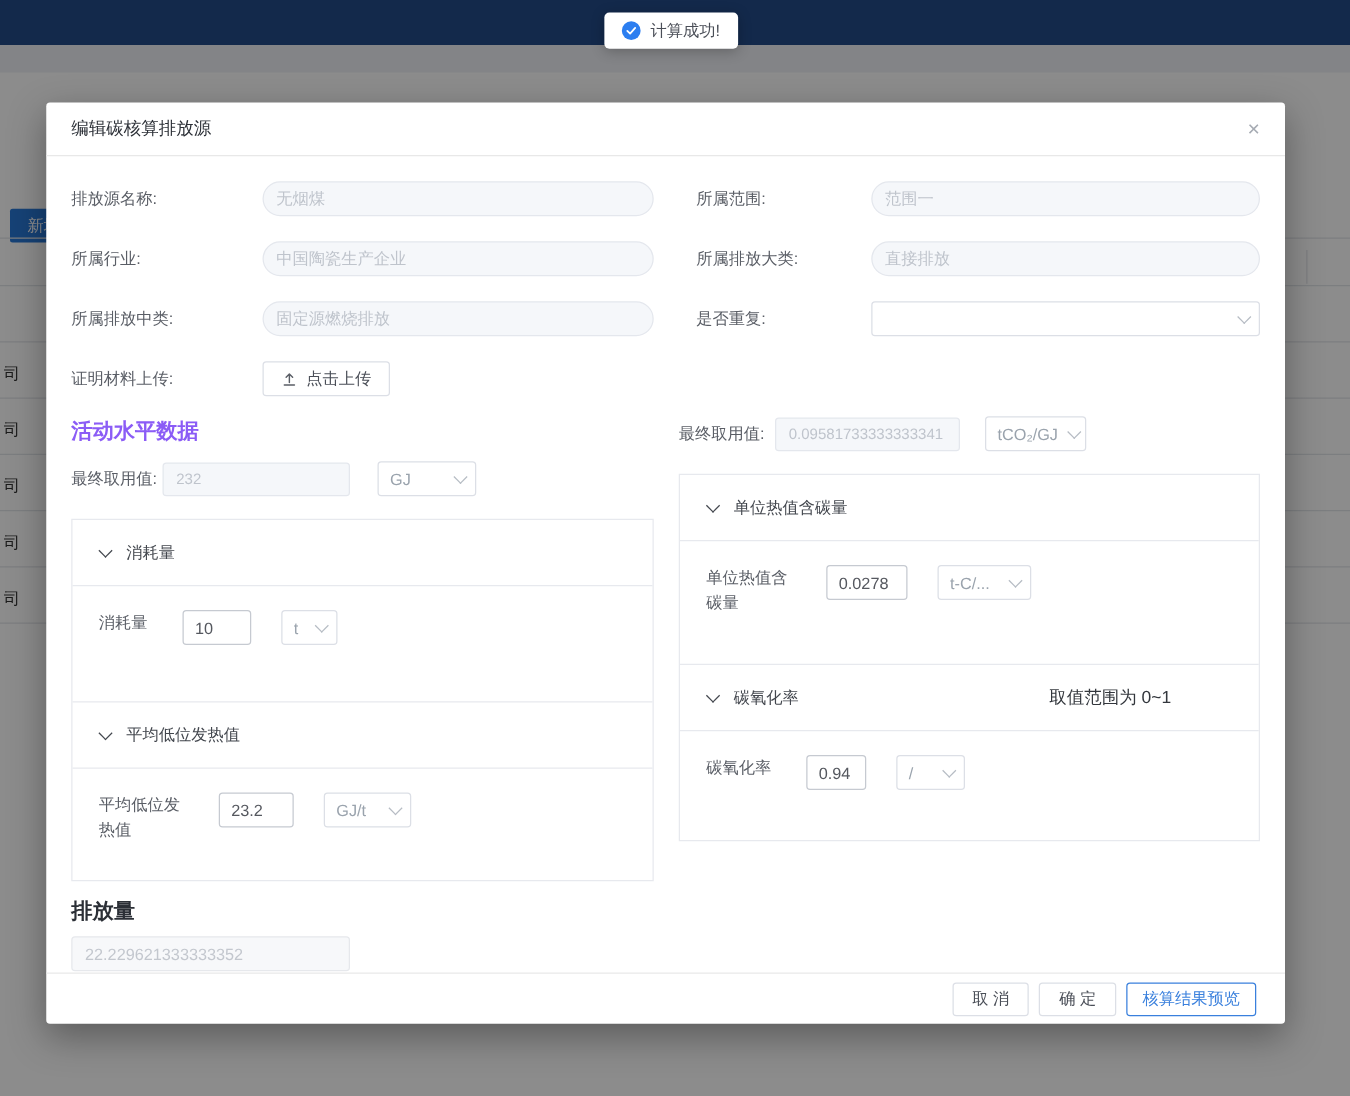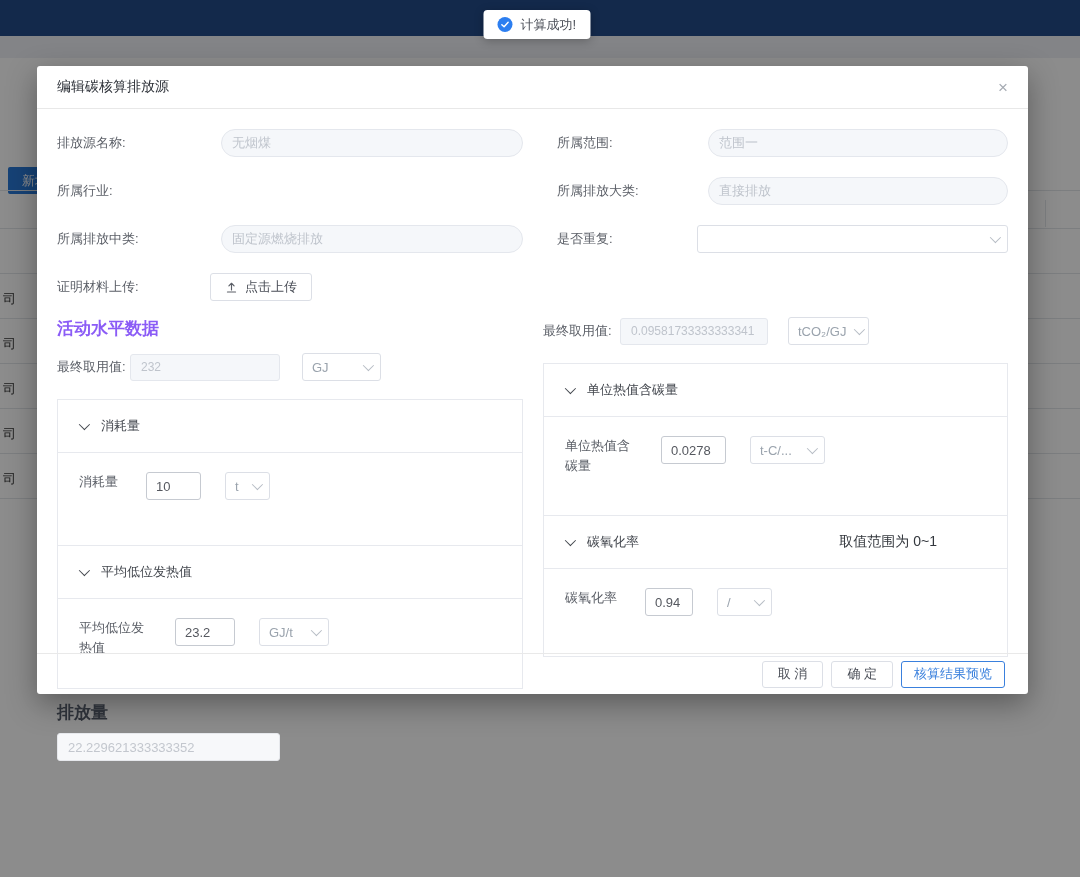--- a/index.html
+++ b/index.html
@@ -24,37 +24,37 @@
   .navbar { position:absolute; left:0; top:0; width:1080px; height:36px; background:#13294b; z-index:30; }
   .toast { position:absolute; left:50%; transform:translateX(-53%); top:10px; height:29px;
     background:#fff; border-radius:4px; box-shadow:0 2px 10px rgba(0,0,0,0.25);
     display:flex; align-items:center; padding:0 14px; gap:8px; z-index:40; }
   .toast-icon { width:15px; height:15px; border-radius:50%; background:#2c7ef0;
     display:inline-flex; align-items:center; justify-content:center; flex:none; }
   .toast-icon svg { width:9px; height:9px; }
   .toast-text { font-size:13px; color:#4a4e57; white-space:nowrap; }
 
   
-  .modal { position:absolute; left:37px; top:66px; width:991px; height:628px; background:#fff;
+  .modal { position:absolute; left:37px; top:82px; width:991px; height:737px; background:#fff;
     border-radius:3px; box-shadow:0 10px 30px rgba(0,0,0,0.35); z-index:20; }
   .modal-header { height:43px; display:flex; align-items:center; justify-content:space-between;
     padding:0 20px; border-bottom:1px solid #e8e8e8; }
   .modal-title { font-size:14px; color:#2b2f36; }
   .modal-close { font-size:17px; color:#a6abb3; cursor:pointer; background:none; border:none; line-height:1; }
   .modal-body { padding:20px 12px 0 20px; }
 
   
   .form-grid { display:grid; grid-template-columns:466px 451px; column-gap:34px; row-gap:20px; }
   .field { display:flex; align-items:center; }
   .field .flabel { font-size:13px; color:#5a5e66; flex:none; }
   .fg-left .flabel { width:153px; }
   .fg-right .flabel { width:140px; }
   .field .inp { height:28px; border:1px solid #e4e7ed; border-radius:14px; background:#f5f7fa;
     color:#bfc4cc; font-size:13px; padding:0 10px; width:100%; outline:none;
-    font-family:"Liberation Sans", sans-serif;margin-left:11px; }
+    font-family:"Liberation Sans", sans-serif; }
   .fg-left .inp { width:313px; }
   .fg-right .inp { width:311px; }
 
   
   .sel { height:28px; border:1px solid #dcdfe6; border-radius:3px; background:#fff;
     display:inline-flex; align-items:center; justify-content:space-between;
     padding:0 9px; font-size:13px; color:#9aa3ad; }
   .chev { width:8px; height:8px; border-right:1.5px solid #b6bcc4; border-bottom:1.5px solid #b6bcc4;
     transform:rotate(45deg) translateY(-2px); flex:none; margin-left:8px; }
   .sel-wide { width:311px; }
@@ -152,20 +152,21 @@
         <span class="flabel">排放源名称:</span>
         <input class="inp" disabled="" value="无烟煤" style="">
       </div>
       <div class="field fg-right">
         <span class="flabel">所属范围:</span>
         <input class="inp" disabled="" value="范围一" style="">
       </div>
 
       <div class="field fg-left">
         <span class="flabel">所属行业:</span>
+        <input class="inp" disabled="" value="中国陶瓷生产企业" style="">
       </div>
       <div class="field fg-right">
         <span class="flabel">所属排放大类:</span>
         <input class="inp" disabled="" value="直接排放" style="">
       </div>
 
       <div class="field fg-left">
         <span class="flabel">所属排放中类:</span>
         <input class="inp" disabled="" value="固定源燃烧排放" style="">
       </div>

